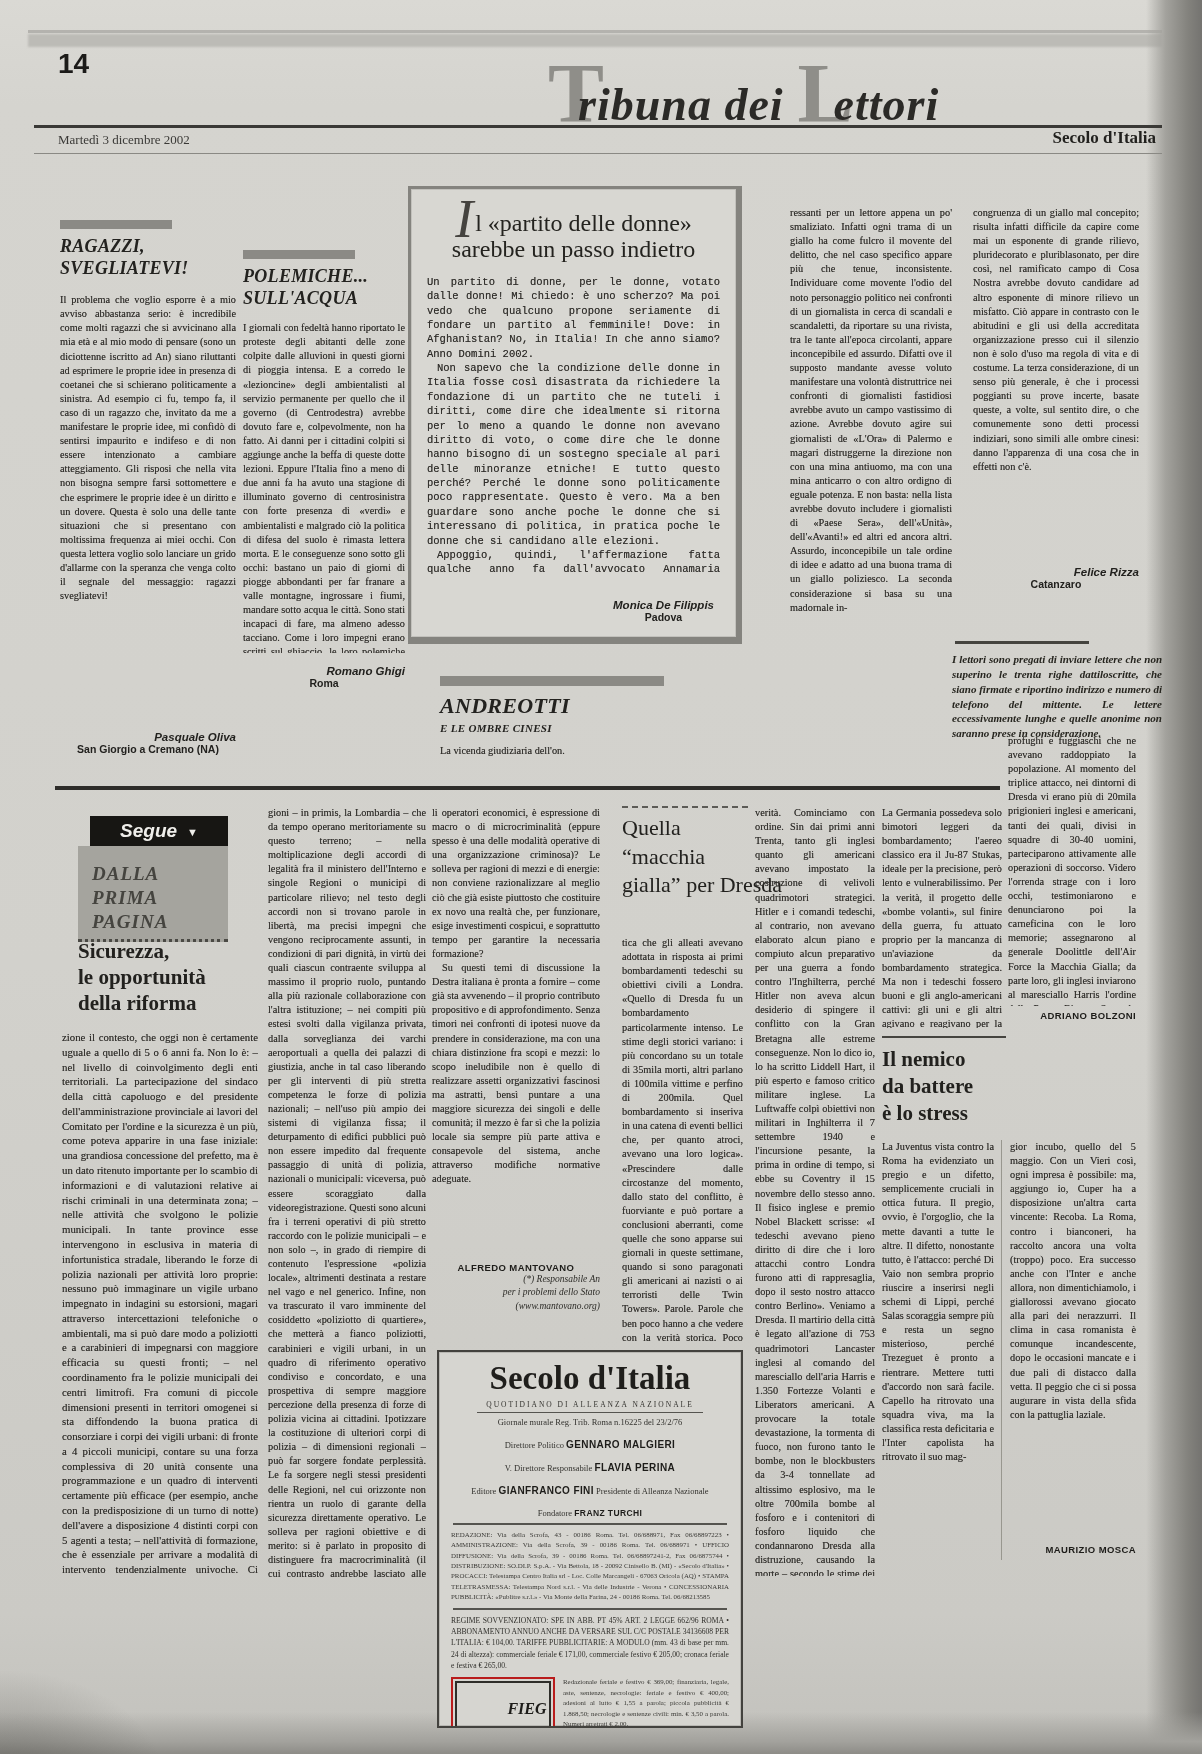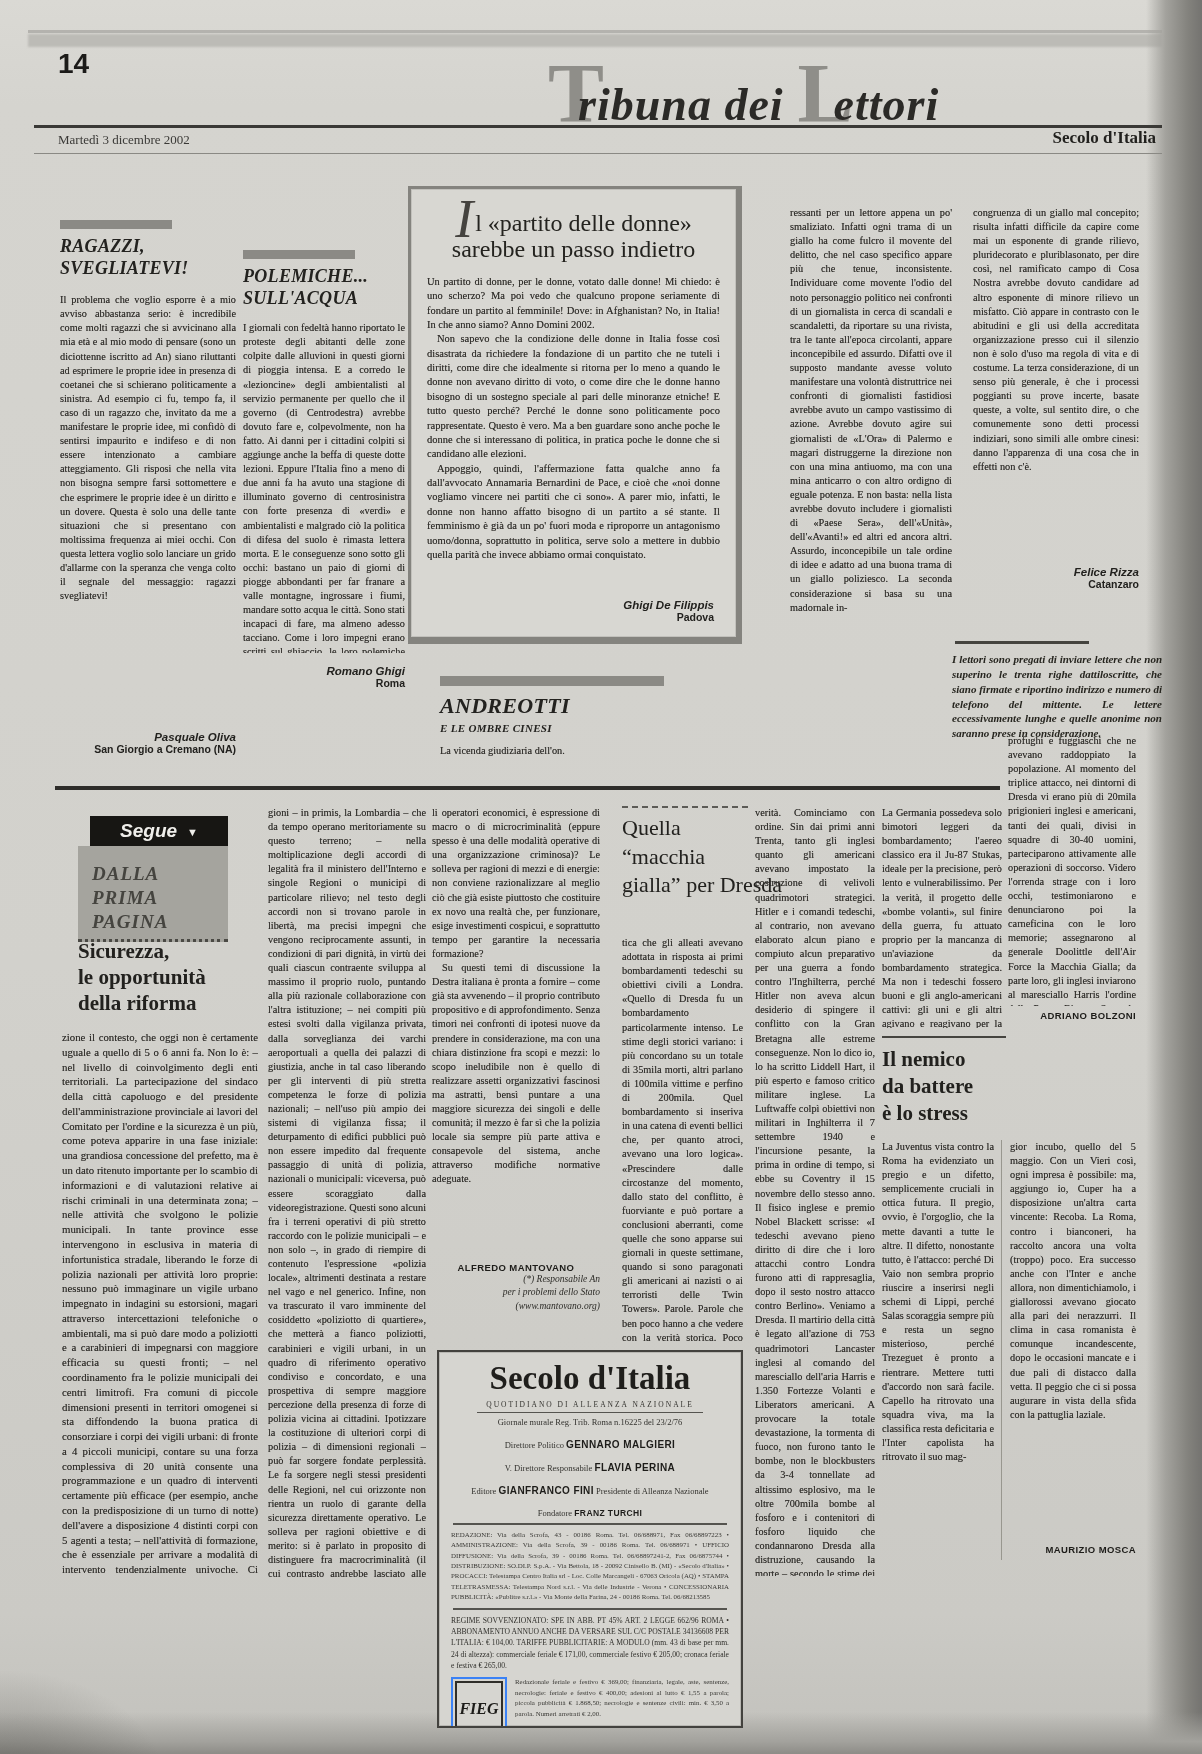--- a/index.html
+++ b/index.html
@@ -26,21 +26,21 @@
   .datetext{position:absolute;left:58px;top:132px;font:13px "Liberation Serif",serif;color:#3a3936;}
   .brand{position:absolute;right:46px;top:128px;font:bold 17px "Liberation Serif",serif;color:#22211e;}
 
   .tick{height:9px;background:#8b8a85;margin-bottom:7px;}
   .lettertitle{font:italic bold 18px/1.2 "Liberation Serif",serif;color:#23221f;letter-spacing:.3px;}
   .bodytext{font:10.3px/1.37 "Liberation Serif",serif;text-align:justify;color:#2f2d2a;
     text-shadow:0 0 .45px rgba(45,43,38,.6);overflow:hidden;}
   .bodytext p{margin:0;text-indent:10px;}
   .bodytext p:first-child{text-indent:0;}
   .sig{font:italic bold 11.5px "Liberation Sans",sans-serif;color:#22211e;text-align:right;}
-  .sigloc{font:bold 10.5px "Liberation Sans",sans-serif;color:#22211e;text-align:right;}
+  .sigloc{font:bold 10.5px "Liberation Sans",sans-serif;color:#22211e;text-align:center;}
 
   .donnebox{position:absolute;left:408px;top:186px;width:334px;height:458px;box-sizing:border-box;
     background:#d8d7d2;border:3px solid #84837e;border-right-width:6px;border-bottom-width:7px;
     box-shadow:inset 0 0 0 1px #c2c1bc;padding:14px 16px 12px;}
   .boxtitle{text-align:center;font:24px/1.08 "Liberation Serif",serif;color:#24231f;font-weight:500;}
   .dropI{font:italic 54px/0.6 "Liberation Serif",serif;color:#45433f;vertical-align:-6px;margin-right:2px;}
   .boxsig{position:absolute;right:22px;bottom:14px;}
 
   .noterule{position:absolute;background:#45443f;}
   .readernote{position:absolute;font:italic bold 11px/1.35 "Liberation Serif",serif;text-align:justify;color:#26251f;}
@@ -61,22 +61,22 @@
   .colo-logo{text-align:center;font:bold 33px/1 "Liberation Serif",serif;color:#1f1e1b;}
   .colo-sub{text-align:center;font:7.5px "Liberation Serif",serif;letter-spacing:2px;color:#33322e;
     border-bottom:1px solid #55544f;padding:5px 0 3px;margin:0 26px 4px;}
   .colo-reg{text-align:center;font:8.5px "Liberation Serif",serif;color:#33322e;margin-top:2px;}
   .colo-line{text-align:center;font:8.5px "Liberation Serif",serif;color:#33322e;margin-top:12px;}
   .colo-line b{font:bold 10px "Liberation Sans",sans-serif;letter-spacing:.4px;color:#1d1c19;}
   .colo-hr{height:2px;background:#55544f;margin:5px 2px;}
   .colo-fine{font:6.9px/1.5 "Liberation Serif",serif;text-align:justify;color:#3a3935;}
   .colo-sub2{font:7.6px/1.5 "Liberation Serif",serif;text-align:justify;color:#2f2e2a;margin-top:3px;}
   .colo-bottom{display:flex;gap:8px;margin-top:6px;align-items:flex-start;}
-  .fieg{flex:0 0 auto;width:52px;height:60px;border:2px solid #3b82f6;box-shadow:inset 0 0 0 2px #d6d5d0, inset 0 0 0 4px #2e2d29;
-    display:flex;align-items:center;justify-content:center;font:italic bold 16px "Liberation Serif",serif;color:#1d1c19;}
+  .fieg{flex:0 0 auto;width:52px;height:60px;border:2px solid #b91c1c;box-shadow:inset 0 0 0 2px #d6d5d0, inset 0 0 0 4px #2e2d29;
+    display:flex;align-items:center;justify-content:center;font:italic bold 16px "Liberation Serif",serif;color:#1d1c19;padding-left:48px;}
   .byline{font:bold 9.5px "Liberation Sans",sans-serif;letter-spacing:.4px;color:#1d1c19;text-align:right;}
   .signote{font:italic 9.5px/1.4 "Liberation Serif",serif;color:#2c2b27;text-align:right;}
   .abs{position:absolute;}
 </style>
 </head>
 <body>
 
 <div class="paper">
 
   <div class="artifact streak-top2"></div>
@@ -113,27 +113,27 @@
     <div class="bodytext" style="margin-top:12px;height:332px">I giornali con fedeltà hanno riportato le proteste degli abitanti delle zone colpite dalle alluvioni in questi giorni di pioggia intensa. E a corredo le «lezioncine» degli ambientalisti al servizio permanente per quello che il governo (di Centrodestra) avrebbe dovuto fare e, colpevolmente, non ha fatto. Ai danni per i cittadini colpiti si aggiunge anche la beffa di queste dotte lezioni. Eppure l'Italia fino a meno di due anni fa ha avuto una stagione di illuminato governo di centrosinistra con forte presenza di «verdi» e ambientalisti e malgrado ciò la politica di difesa del suolo è rimasta lettera morta. E le conseguenze sono sotto gli occhi: bastano un paio di giorni di piogge abbondanti per far franare a valle montagne, ingrossare i fiumi, mandare sotto acqua le città. Sono stati incapaci di fare, ma almeno adesso tacciano. Come i loro impegni erano scritti sul ghiaccio, le loro polemiche sono acqua fresca.</div>
     <div class="sig" style="margin-top:12px">Romano Ghigi</div>
     <div class="sigloc">Roma</div>
   </div>
 
   <div class="donnebox">
     <div class="boxtitle">
       <span class="dropI">I</span><span>l «partito delle donne»</span>
     </div>
     <div class="boxtitle">sarebbe un passo indietro</div>
-    <div class="bodytext" style="margin-top:12px;height:300px;font-size:10.5px;">
+    <div class="bodytext" style="margin-top:12px;height:300px;font-size:10.5px;font-family:Liberation Mono, monospace;">
       <p>Un partito di donne, per le donne, votato dalle donne! Mi chiedo: è uno scherzo? Ma poi vedo che qualcuno propone seriamente di fondare un partito al femminile! Dove: in Afghanistan? No, in Italia! In che anno siamo? Anno Domini 2002.</p>
       <p>Non sapevo che la condizione delle donne in Italia fosse così disastrata da richiedere la fondazione di un partito che ne tuteli i diritti, come dire che idealmente si ritorna per lo meno a quando le donne non avevano diritto di voto, o come dire che le donne hanno bisogno di un sostegno speciale al pari delle minoranze etniche! E tutto questo perché? Perché le donne sono politicamente poco rappresentate. Questo è vero. Ma a ben guardare sono anche poche le donne che si interessano di politica, in pratica poche le donne che si candidano alle elezioni.</p>
       <p>Appoggio, quindi, l'affermazione fatta qualche anno fa dall'avvocato Annamaria Bernardini de Pace, e cioè che «noi donne vogliamo vincere nei partiti che ci sono». A parer mio, infatti, le donne non hanno affatto bisogno di un partito a sé stante. Il femminismo è già da un po' fuori moda e riproporre un antagonismo uomo/donna, soprattutto in politica, serve solo a mettere in dubbio quella parità che invece abbiamo ormai conquistato.</p>
     </div>
     <div class="boxsig">
-      <div class="sig">Ghigi De Filippis</div>
+      <div class="sig">Monica De Filippis</div>
       <div class="sigloc">Padova</div>
     </div>
   </div>
 
   <div class="abs" style="left:440px;top:676px;width:162px;">
     <div class="tick" style="width:224px;height:10px"></div>
     <div class="lettertitle" style="font-size:22px">ANDREOTTI</div>
     <div class="lettertitle" style="font-size:11px;margin-top:3px">E LE OMBRE CINESI</div>
     <div class="bodytext" style="margin-top:8px;height:18px">La vicenda giudiziaria dell'on.</div>
   </div>

